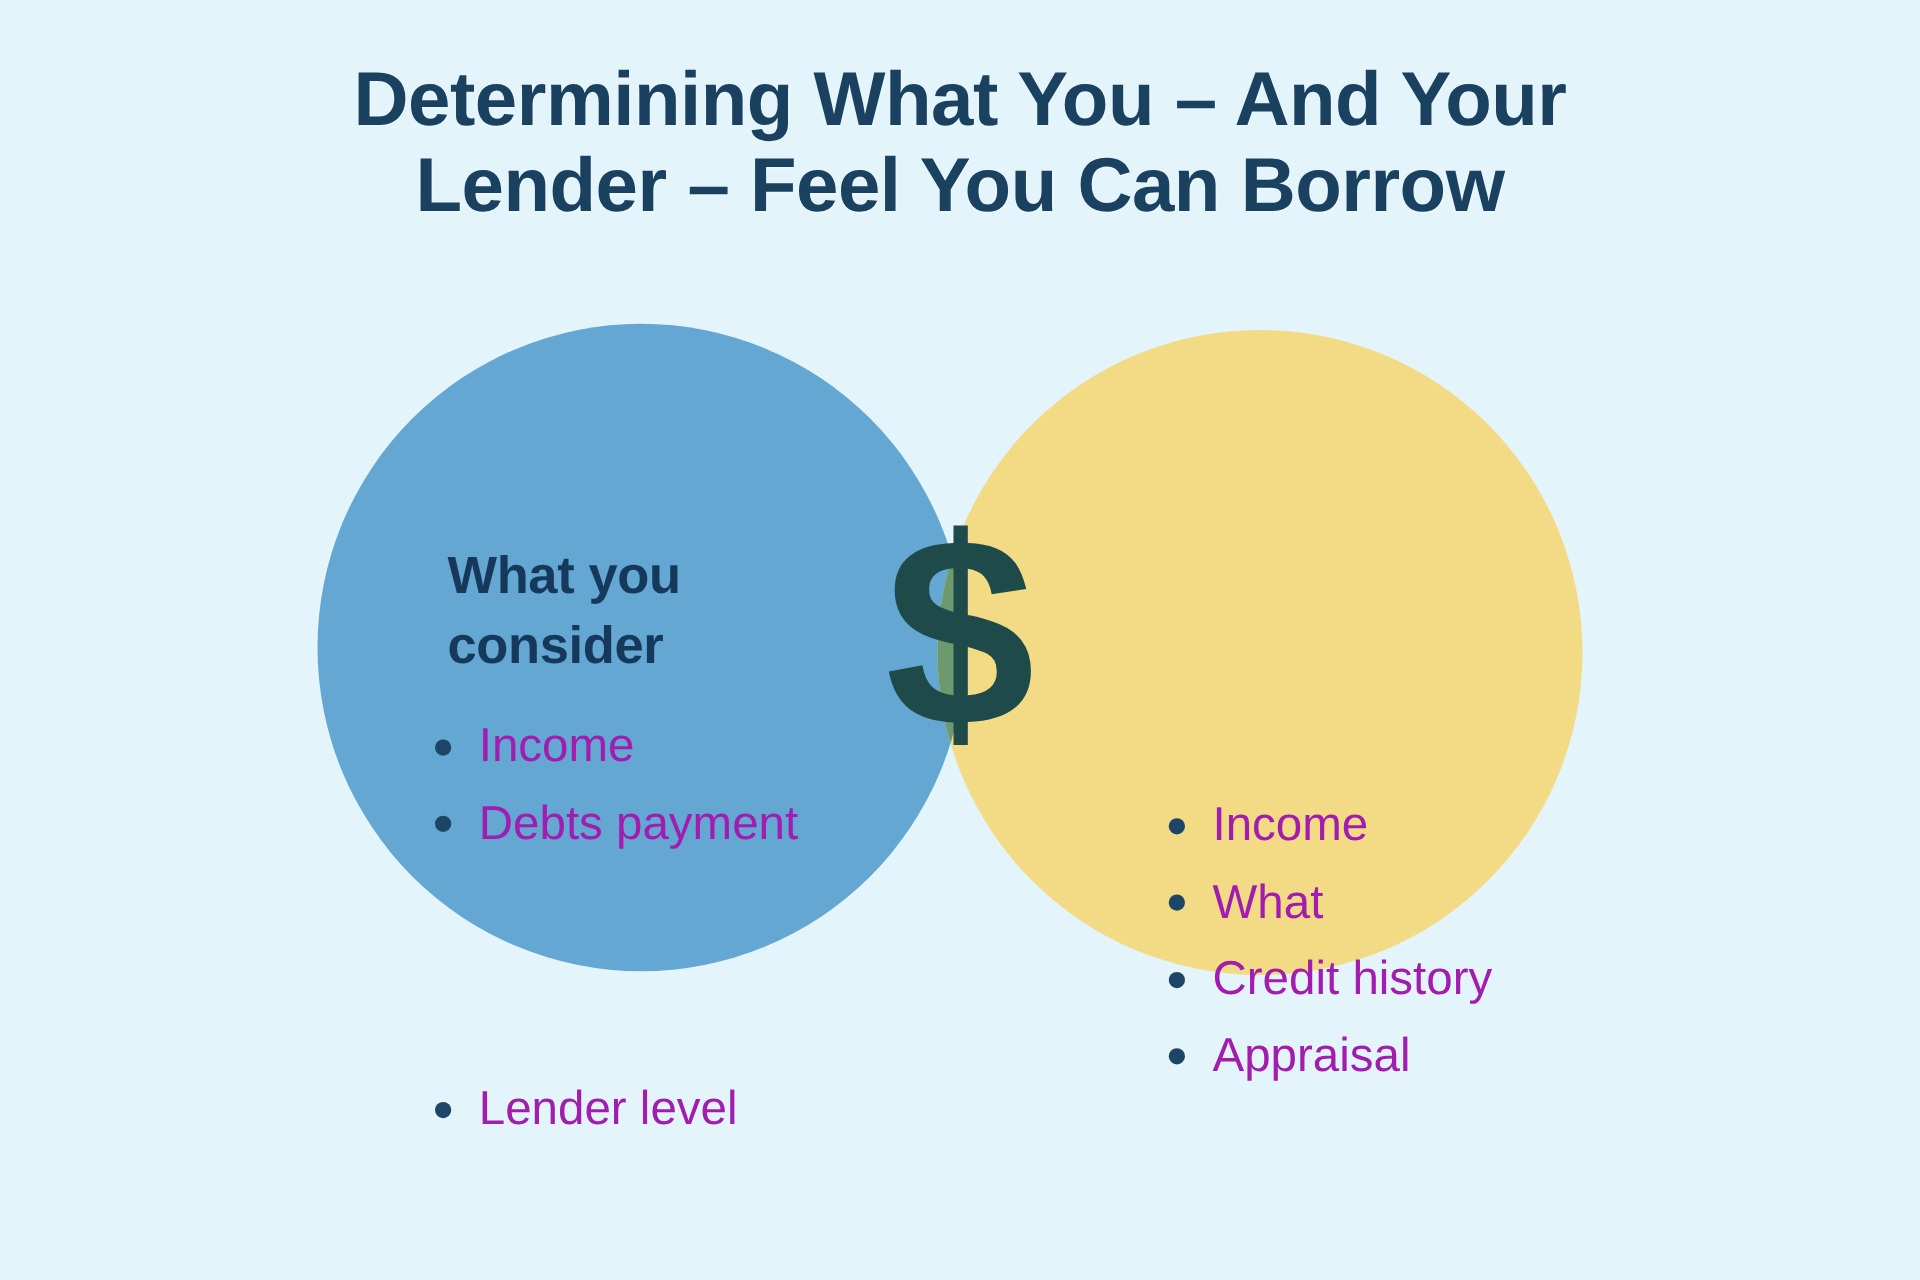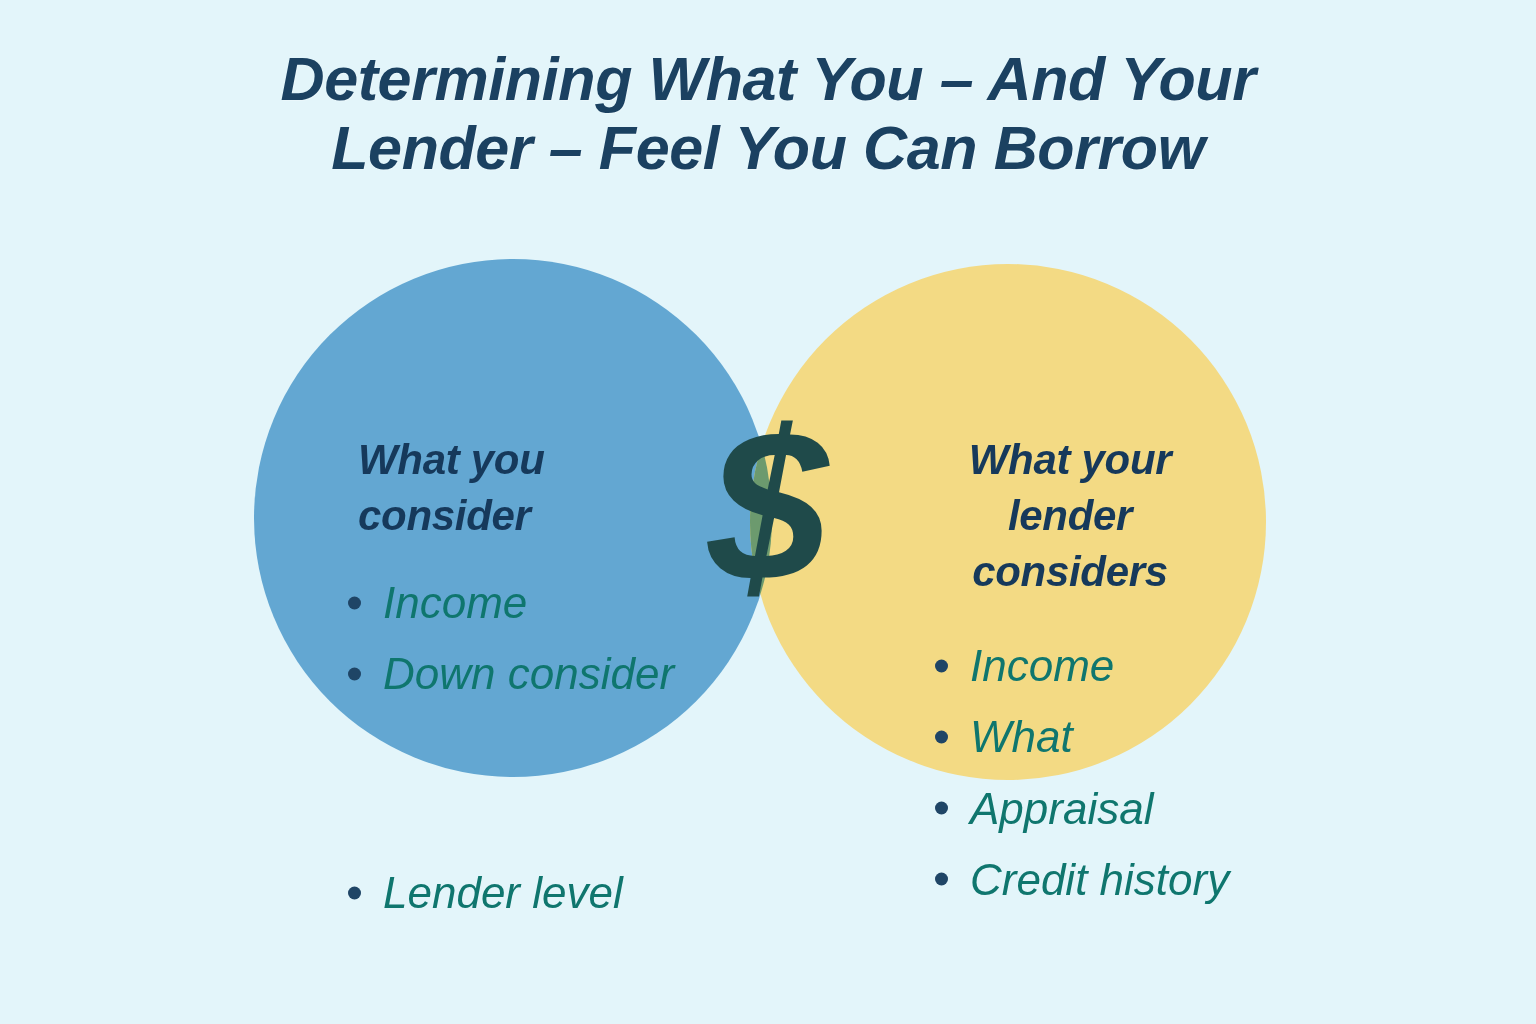--- a/index.html
+++ b/index.html
@@ -10,21 +10,20 @@
     width: 1536px;
     height: 1024px;
     overflow: hidden;
     font-family: "Liberation Sans", sans-serif;
   }
   #stage {
     position: relative;
     width: 1536px;
     height: 1024px;
     background: #e3f5fa;
-    font-style: italic;
   }
   #venn-svg {
     position: absolute;
     left: 0;
     top: 0;
     width: 1536px;
     height: 1024px;
   }
   .overlay {
     position: absolute;
@@ -73,23 +72,23 @@
   }
 
   .bullet-list {
     position: absolute;
     list-style: none;
     margin: 0;
     padding: 0;
   }
   .bullet-list li {
     position: relative;
-    font-size: 44px;
+    font-size: 38px;
     line-height: 1.62;
-    color: #0f766e;
+    color: #a21caf;
     padding-left: 42px;
     white-space: nowrap;
   }
   .bullet-list li::before {
     content: "";
     position: absolute;
     left: 7px;
     top: 50%;
     transform: translateY(-50%);
     width: 13px;
@@ -139,30 +138,29 @@
       <div>Determining What You – And Your</div>
       <div>Lender – Feel You Can Borrow</div>
     </div>
 
     <div class="dollar-label">$</div>
 
     <div class="heading" id="left-heading">What you consider</div>
 
     <ul class="bullet-list" id="left-bullets">
       <li>Income</li>
-      <li>Down consider</li>
+      <li>Debts payment</li>
     </ul>
 
     <ul class="bullet-list" id="extra-left-bullets">
       <li>Lender level</li>
     </ul>
 
-    <div class="heading" id="right-heading">What your lender considers</div>
 
     <ul class="bullet-list" id="right-bullets">
       <li>Income</li>
       <li>What</li>
+      <li>Credit history</li>
       <li>Appraisal</li>
-      <li>Credit history</li>
     </ul>
 
   </div>
 </div>
 
 </body></html>

